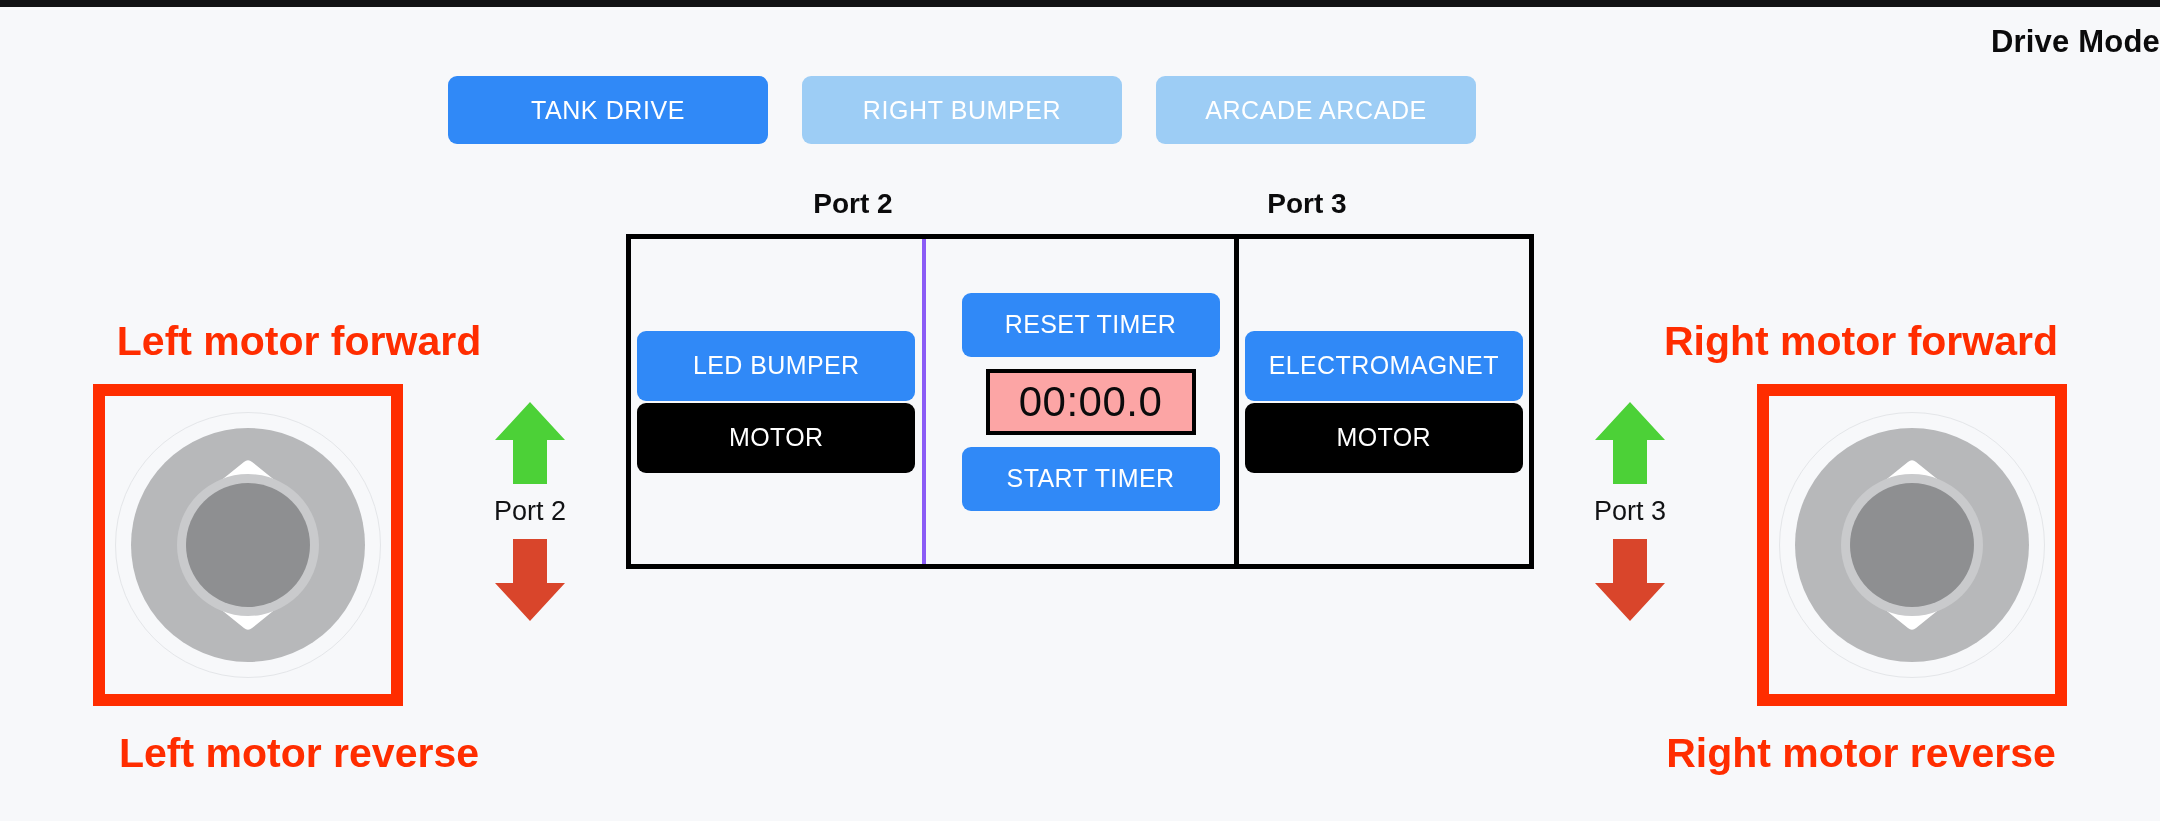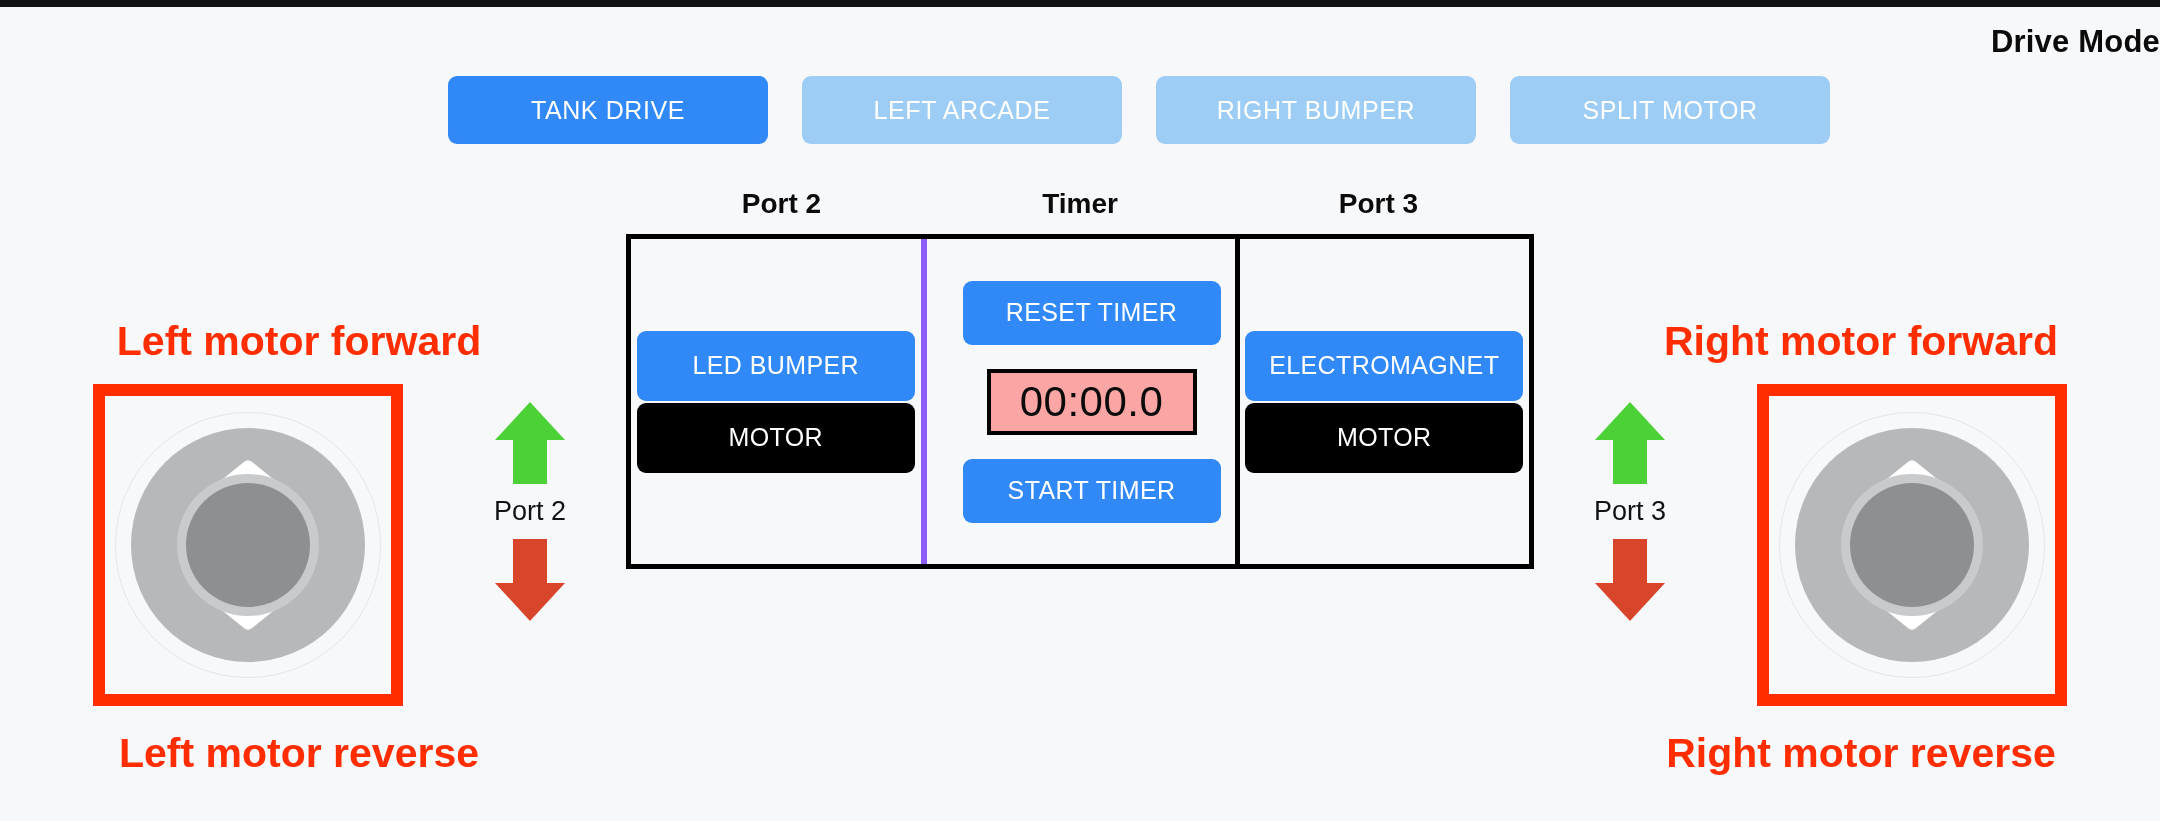--- a/index.html
+++ b/index.html
@@ -93,23 +93,23 @@
     flex: 1;
     position: relative;
     display: flex;
     flex-direction: column;
     align-items: center;
     justify-content: center;
     gap: 2px;
   }
   .col.mid {
     flex: 0 0 286px;
-    border-left: 6px solid #8b5cf6;
+    border-left: 4px solid #8b5cf6;
     border-right: 5px solid #000000;
-    gap: 24px;
+    gap: 12px;
     padding-left: 22px;
   }
   .panel-btn {
     width: 278px;
     height: 70px;
     border-radius: 9px;
     border: none;
     display: flex;
     align-items: center;
     justify-content: center;
@@ -232,28 +232,26 @@
 <body>
 
 <div id="stage">
 
   <div class="topbar"></div>
 
   <div class="drive-title">Drive Mode</div>
 
   <div class="drive-row">
     <button class="mode-btn active">TANK DRIVE</button>
-    <button class="mode-btn">LEFT ARCADE</button>
     <button class="mode-btn">RIGHT BUMPER</button>
-    <button class="mode-btn">SPLIT MOTOR</button>
+    <button class="mode-btn">ARCADE ARCADE</button>
   </div>
 
   <div class="panel-labels">
     <div class="panel-label">Port 2</div>
-    <div class="panel-label mid">Timer</div>
     <div class="panel-label">Port 3</div>
   </div>
 
   <div class="panel-box">
 
     <div class="col">
       <button class="panel-btn">LED BUMPER</button>
       <button class="panel-btn light">MOTOR</button>
     </div>
 

